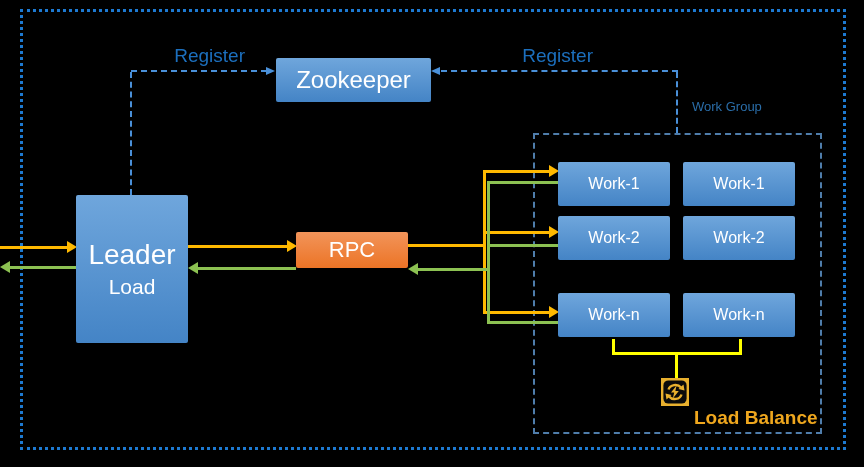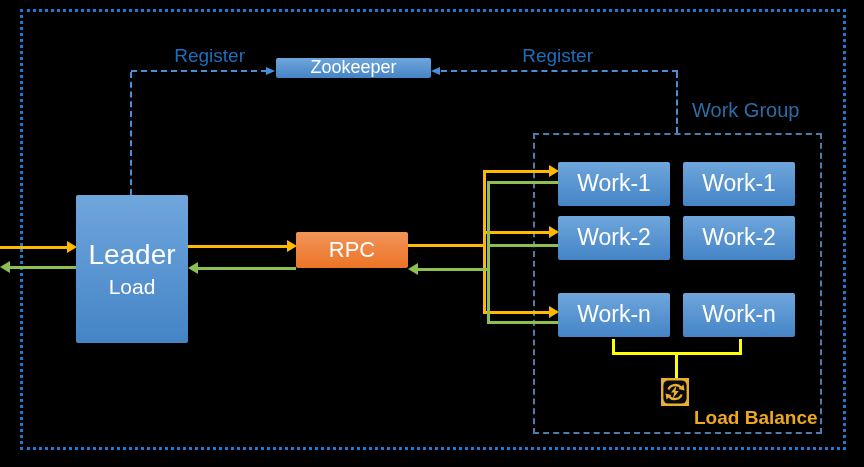--- a/index.html
+++ b/index.html
@@ -13,30 +13,30 @@
     position:absolute;left:20px;top:9px;width:820px;height:435px;
     border:3px dotted var(--outer-border,#1d7ad2);
   }
   
   .node{
     position:absolute;display:flex;flex-direction:column;align-items:center;justify-content:center;
     color:var(--node-text,#fff);border-radius:2px;text-align:center;line-height:1.1;
   }
   .node.blue{background:linear-gradient(180deg,var(--blue-box-top,#6fa6dc),var(--blue-box-bottom,#4484c6));}
   .node.orange{background:linear-gradient(180deg,var(--rpc-top,#f2945a),var(--rpc-bottom,#ec7426));}
-  .zookeeper{left:276px;top:58px;width:155px;height:20px;font-size:18px;}
+  .zookeeper{left:276px;top:58px;width:155px;height:44px;font-size:24px;}
   .leader{left:76px;top:195px;width:112px;height:148px;}
   .leader .l1{font-size:28px;}
   .leader .l2{font-size:21px;margin-top:4px;}
   .rpc{left:296px;top:232px;width:112px;height:36px;font-size:22px;}
-  .work{width:112px;height:44px;font-size:23px;}
+  .work{width:112px;height:44px;font-size:16px;}
   
   .lbl{position:absolute;white-space:nowrap;}
   .register{color:var(--register-text,#1c6fbd);font-size:19px;width:90px;text-align:right;}
-  .wg-label{color:var(--work-group-text,#2a6da8);font-size:20px;}
+  .wg-label{color:var(--work-group-text,#2a6da8);font-size:13px;}
   .lb-label{color:var(--load-balance-text,#efa71e);font-size:19px;font-weight:bold;margin-top:27px;}
   
   .wg-border{
     position:absolute;left:533px;top:133px;width:285px;height:297px;
     border:2px dashed var(--work-group-border,#4f7dab);
   }
   
   .hl{position:absolute;height:3px;}
   .vl{position:absolute;width:3px;}
   .c-orange{background:var(--flow-request,#ffb900);}

